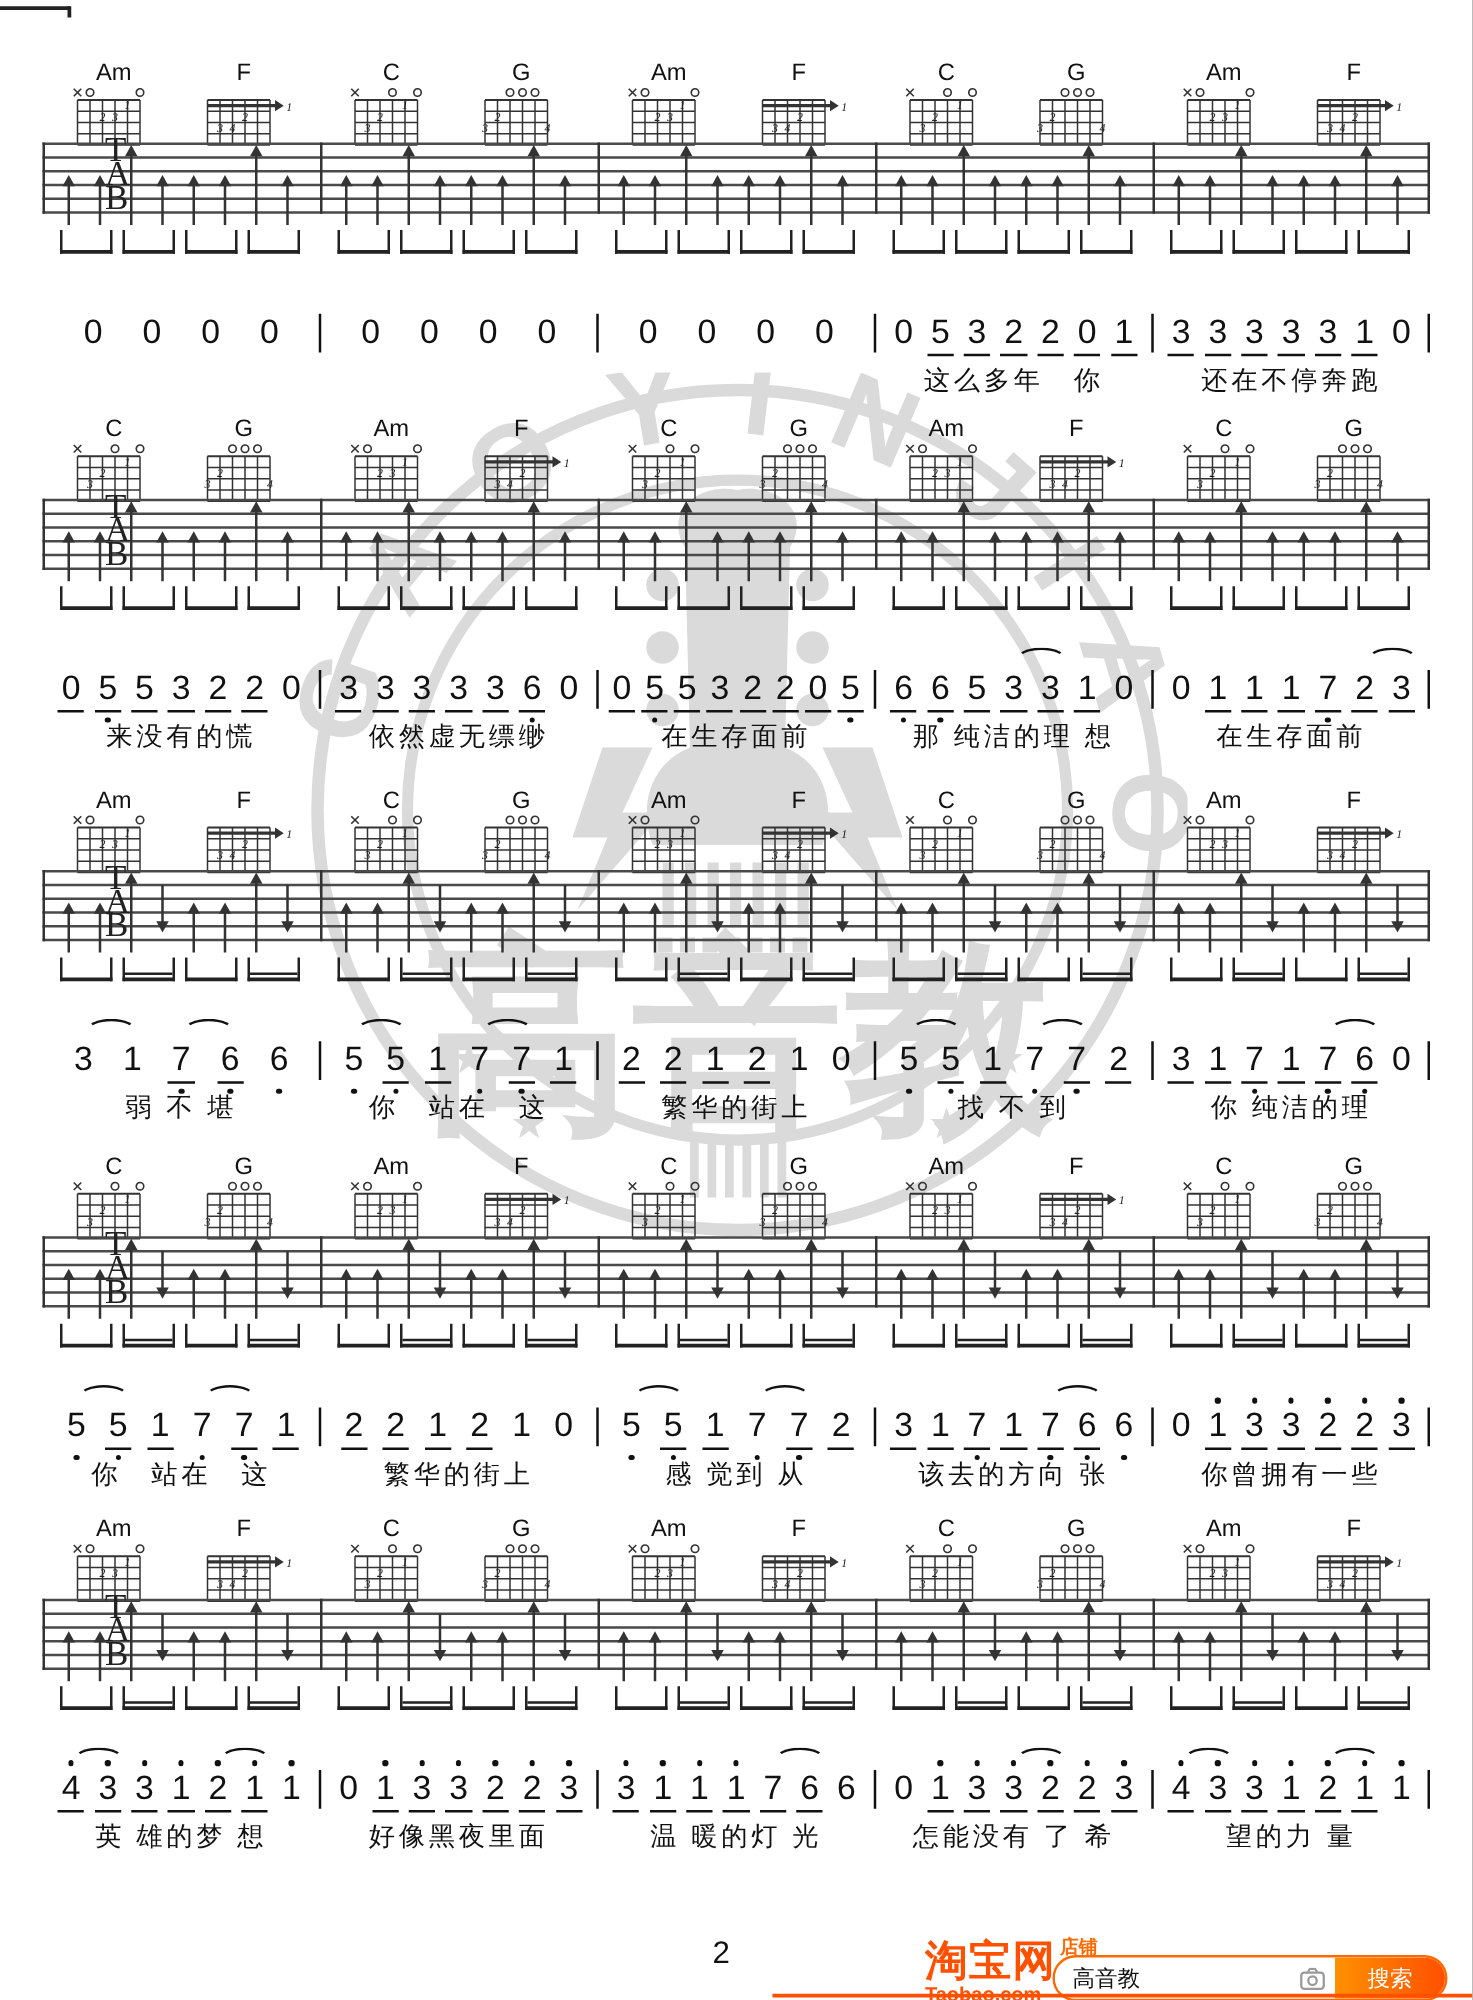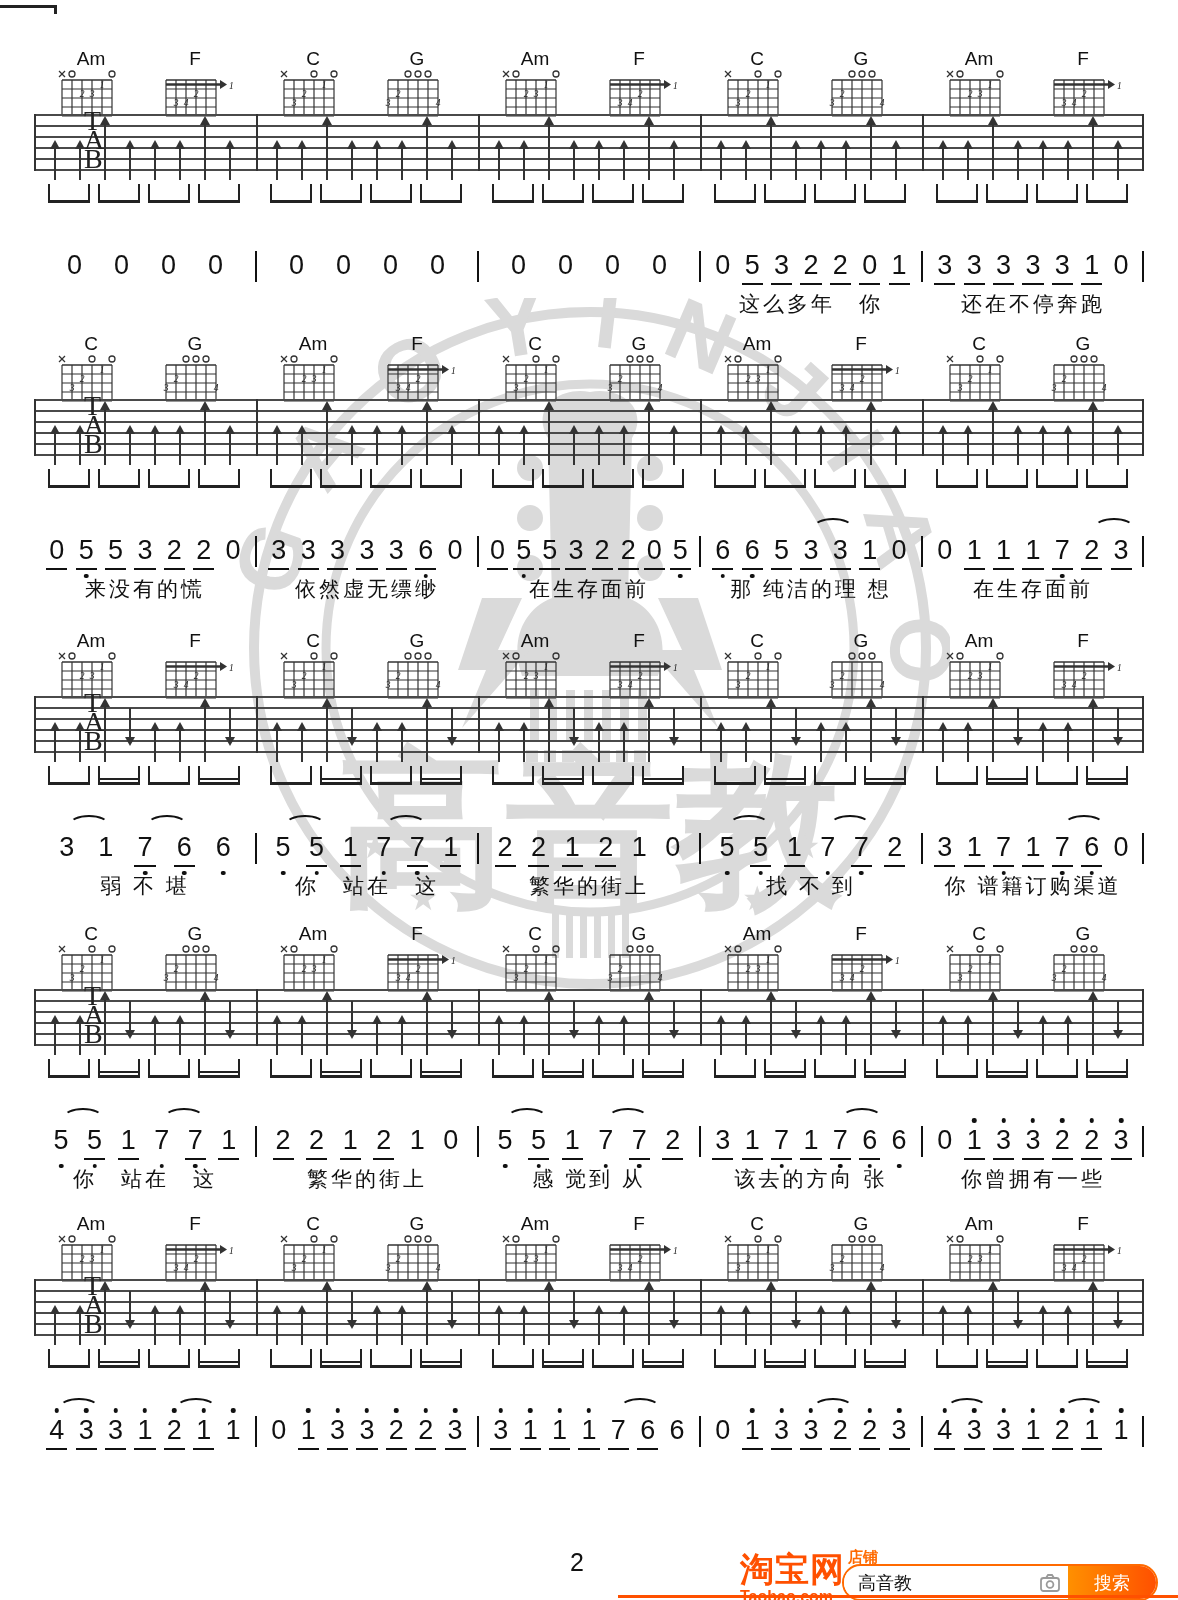--- a/index.html
+++ b/index.html
@@ -1136,21 +1136,21 @@
           <i class="nbar" style="left: 443px;"></i>
           <i class="nbar" style="left: 665px;"></i>
           <i class="nbar" style="left: 887px;"></i>
           <i class="nbar" style="left: 1108px;"></i>
         </div>
         <div class="lyr-row">
           <div class="lyr" style="left: 0px;">弱 不 堪</div>
           <div class="lyr" style="left: 222px;">你　站在　这</div>
           <div class="lyr" style="left: 444px;">繁华的街上</div>
           <div class="lyr" style="left: 666px;">找 不 到</div>
-          <div class="lyr" style="left: 888px;">你 谱籍订购渠道</div>
+          <div class="lyr" style="left: 888px;">你 纯洁的理</div>
         </div>
       </div>
       <div class="system" style="top: 925px;">
         <div class="m-slot" style="left: 0px;">
           <div class="chord" style="left: 18px;"><div class="chord-name">C</div><svg width="78" height="52" viewBox="0 0 78 52">
               <line x1="10" y1="12" x2="60" y2="12" stroke="#333" stroke-width="1.6"></line>
               <line x1="10" y1="21" x2="60" y2="21" stroke="#333" stroke-width="1.2"></line>
               <line x1="10" y1="30" x2="60" y2="30" stroke="#333" stroke-width="1.2"></line>
               <line x1="10" y1="39" x2="60" y2="39" stroke="#333" stroke-width="1.2"></line>
               <line x1="10" y1="48" x2="60" y2="48" stroke="#333" stroke-width="1.2"></line>
@@ -1814,20 +1814,27 @@
             <span class="tok u hi tie">2<i class="arc"></i></span>
             <span class="tok u hi">1</span>
             <span class="tok hi">1</span>
           </div>
           <i class="nbar" style="left: 221px;"></i>
           <i class="nbar" style="left: 443px;"></i>
           <i class="nbar" style="left: 665px;"></i>
           <i class="nbar" style="left: 887px;"></i>
           <i class="nbar" style="left: 1108px;"></i>
         </div>
+        <div class="lyr-row">
+          <div class="lyr" style="left: 0px;">英 雄的梦 想</div>
+          <div class="lyr" style="left: 222px;">好像黑夜里面</div>
+          <div class="lyr" style="left: 444px;">温 暖的灯 光</div>
+          <div class="lyr" style="left: 666px;">怎能没有 了 希</div>
+          <div class="lyr" style="left: 888px;">望的力 量</div>
+        </div>
       </div>
     </div>
 
   <div class="pagenum">2</div>
 
   <div class="tb-logo">
     <div class="tb-cn">淘宝网</div>
     <div class="tb-en">Taobao.com</div>
   </div>
   <div class="shop-label">店铺</div>

